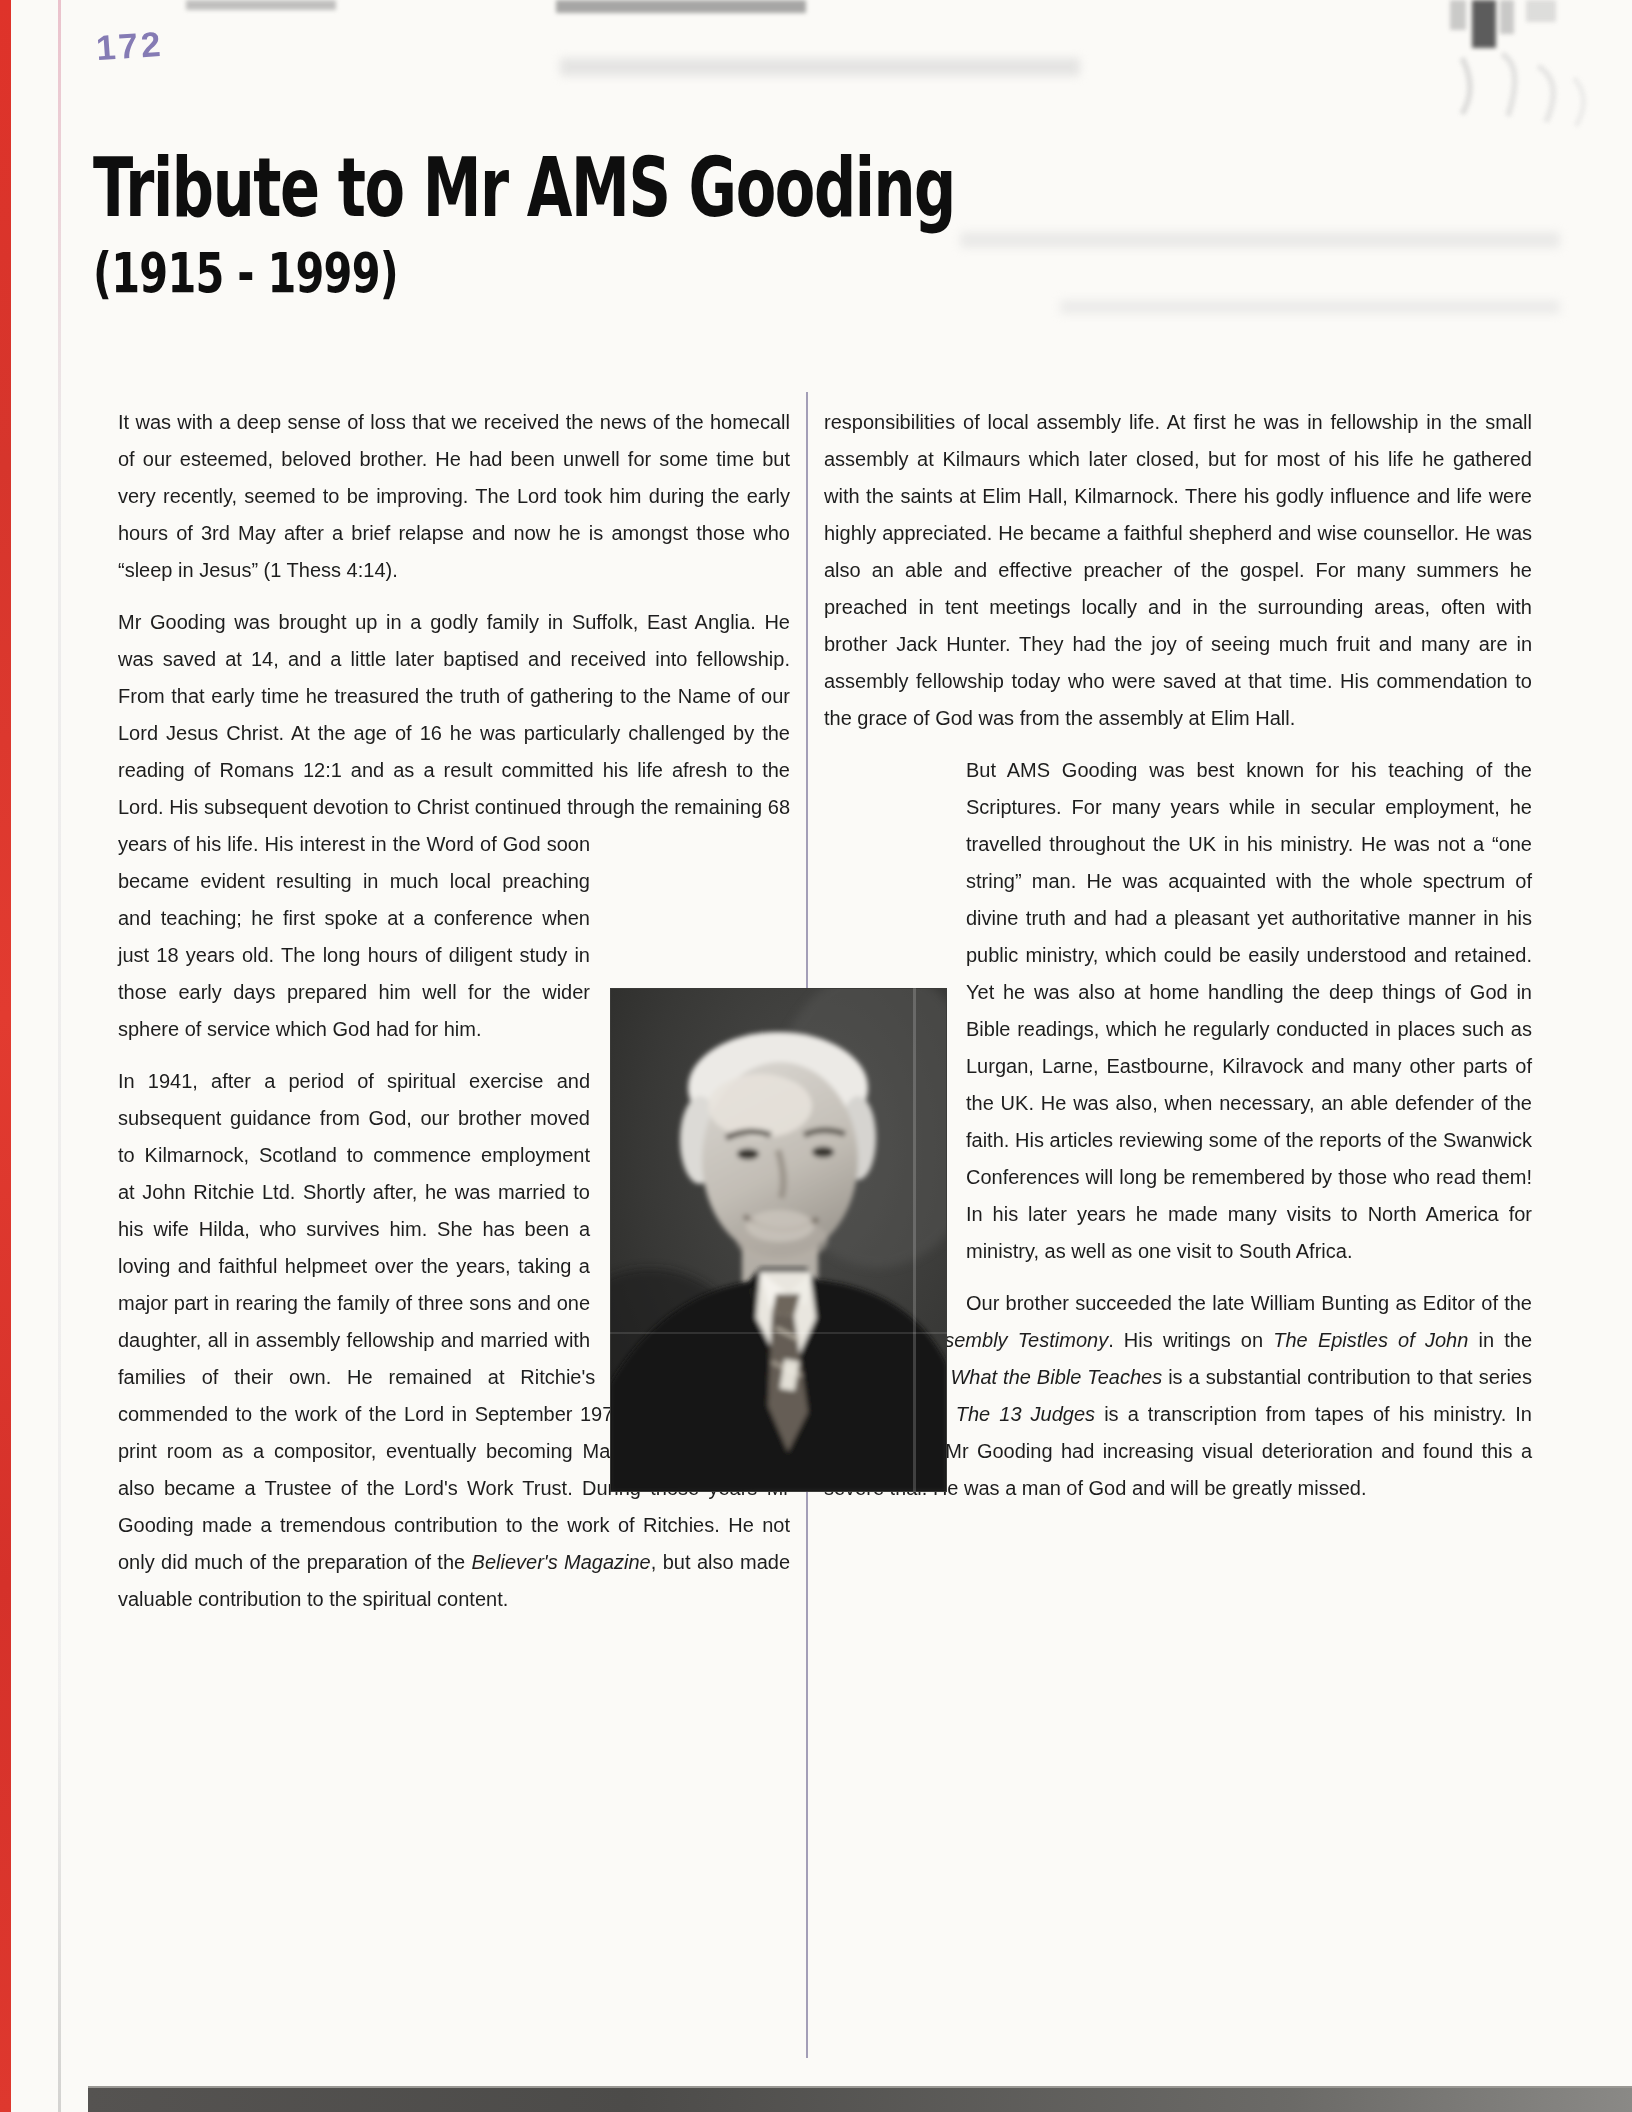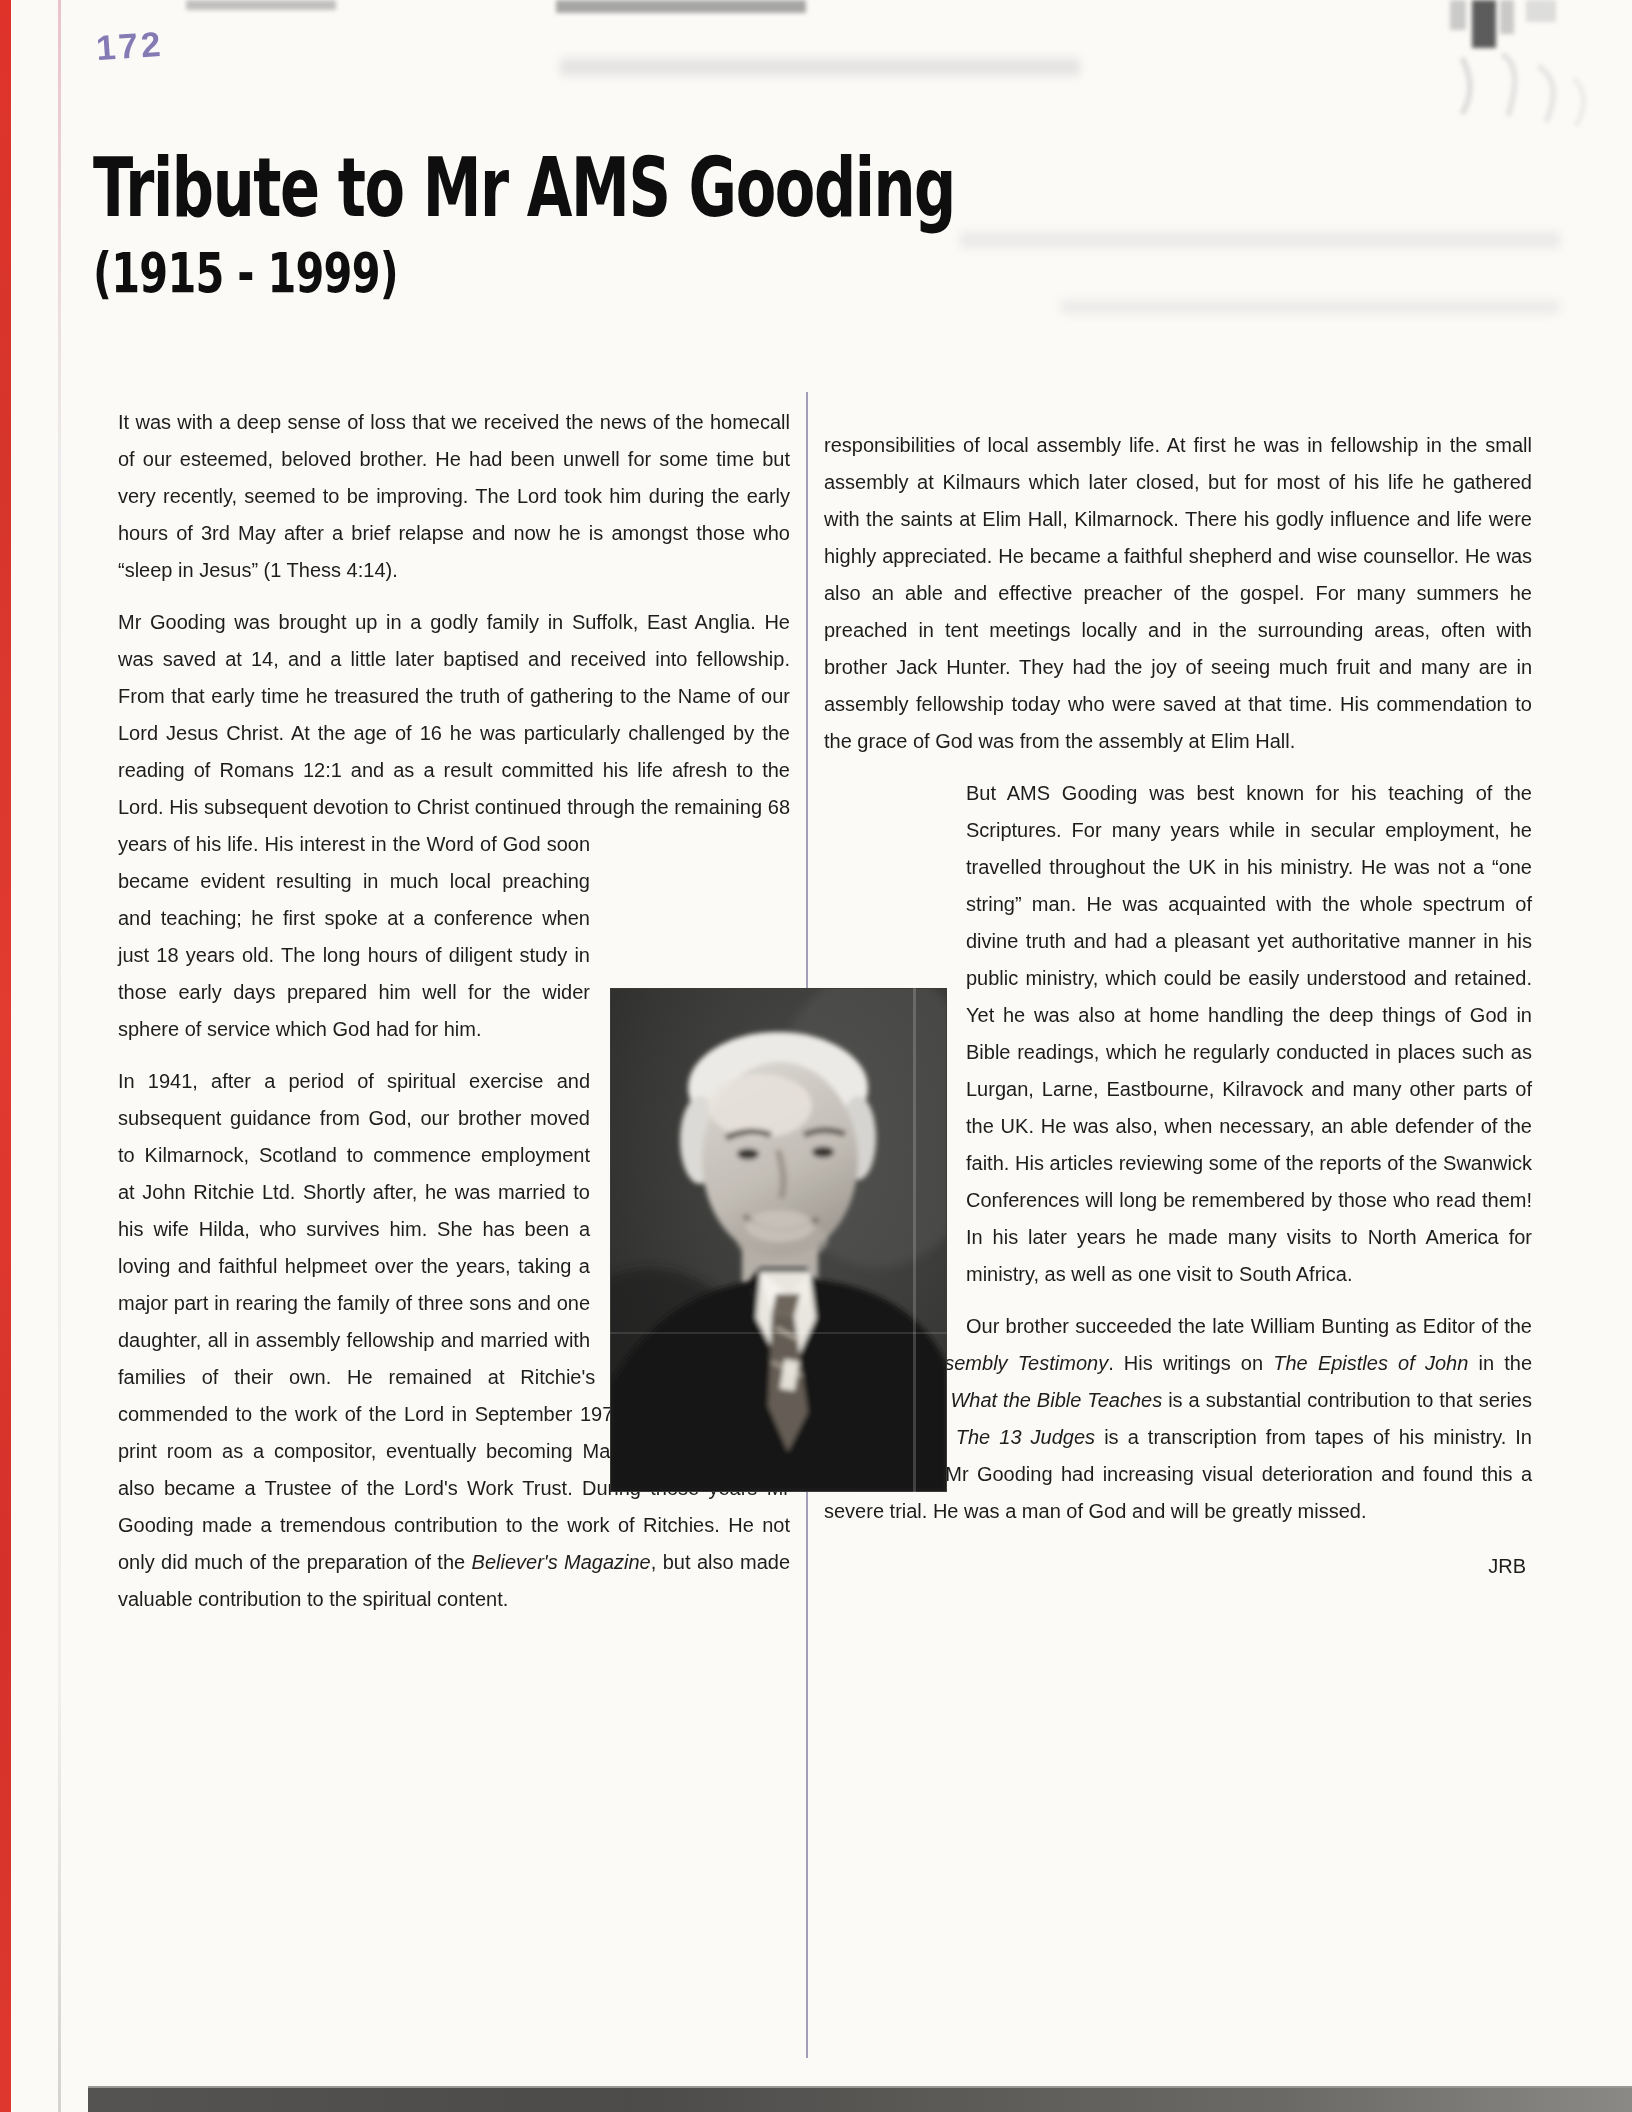--- a/index.html
+++ b/index.html
@@ -28,21 +28,21 @@
          font-weight:700;font-size:82px;letter-spacing:-2px;color:#0e0e0e;
          transform:scaleX(.72);transform-origin:left top;white-space:nowrap;}
   .subtitle{position:absolute;left:93px;top:240px;margin:0;font-family:"DejaVu Sans",sans-serif;
             font-weight:700;font-size:56px;letter-spacing:-1px;color:#0e0e0e;
             transform:scaleX(.74);transform-origin:left top;white-space:nowrap;}
 
   
   .col{position:absolute;top:404px;font-size:20px;line-height:37px;color:#1d1d1d;
        text-align:justify;hyphens:none;}
   .col-left{left:118px;width:672px;}
-  .col-right{left:824px;width:708px;margin-top:23px;}
+  .col-right{left:824px;width:708px;}
   .col p{margin:0 0 15px 0;}
   .col em{font-style:italic;}
   .divider{position:absolute;left:806px;top:392px;width:2px;height:1666px;background:#8d87a6;opacity:.8;}
   .signature{text-align:right;margin-top:18px;padding-right:6px;}
 
   
   .ph-spacer{display:block;}
   .ph-spacer-left{float:right;width:200px;height:512px;}
   .ph-spacer-right{float:left;width:142px;height:560px;}
 
@@ -87,21 +87,20 @@
   <div class="col col-left">
     <p><span>It was with a deep sense of loss that we received the news of the homecall of our esteemed, beloved brother. He had been unwell for some time but very recently, seemed to be improving. The Lord took him during the early hours of 3rd May after a brief relapse and now he is amongst those who “sleep in Jesus” (1 Thess 4:14).</span></p>
     <p><span>Mr Gooding was brought up in a godly family in Suffolk, East Anglia. He was saved at 14, and a little later baptised and received into fellowship. From that early time he treasured the truth of gathering to the Name of our Lord Jesus Christ. At the age of 16 he was particularly challenged by the reading of Romans 12:1 and as a result committed his life afresh to the Lord. His subsequent devotion to Christ continued through </span><span class="ph-spacer ph-spacer-left"></span><span>the remaining 68 years of his life. His interest in the Word of God soon became evident resulting in much local preaching and teaching; he first spoke at a conference when just 18 years old. The long hours of diligent study in those early days prepared him well for the wider sphere of service which God had for him.</span></p>
     <p><span>In 1941, after a period of spiritual exercise and subsequent guidance from God, our brother moved to Kilmarnock, Scotland to commence employment at John Ritchie Ltd. Shortly after, he was married to his wife Hilda, who survives him. She has been a loving and faithful helpmeet over the years, taking a major part in rearing the family of three sons and one daughter, all in assembly fellowship and married with families of their own. He remained at Ritchie's for 33 years until commended to the work of the Lord in September 1974. He started in the print room as a compositor, eventually becoming Managing Director. He also became a Trustee of the Lord's Work Trust. During those years Mr Gooding made a tremendous contribution to the work of Ritchies. He not only did much of the preparation of the </span><em>Believer's Magazine</em><span>, but also made valuable contribution to the spiritual content.</span></p>
   </div>
 
   <div class="col col-right">
     <p><span>responsibilities of local assembly life. At first he was in fellowship in the small assembly at Kilmaurs which later closed, but for most of his life he gathered with the saints at Elim Hall, Kilmarnock. There his godly influence and life were highly appreciated. He became a faithful shepherd and wise counsellor. He was also an able and effective preacher of the gospel. For many summers he preached in tent meetings locally and in the surrounding areas, often with brother Jack Hunter. They had the joy of seeing much fruit and many are in assembly fellowship today who were saved at that time. His commendation to the grace of God was from the assembly at Elim Hall.</span></p>
     <p><span>But AMS Gooding was best known for his teaching of </span><span class="ph-spacer ph-spacer-right"></span><span>the Scriptures. For many years while in secular employment, he travelled throughout the UK in his ministry. He was not a “one string” man. He was acquainted with the whole spectrum of divine truth and had a pleasant yet authoritative manner in his public ministry, which could be easily understood and retained. Yet he was also at home handling the deep things of God in Bible readings, which he regularly conducted in places such as Lurgan, Larne, Eastbourne, Kilravock and many other parts of the UK. He was also, when necessary, an able defender of the faith. His articles reviewing some of the reports of the Swanwick Conferences will long be remembered by those who read them! In his later years he made many visits to North America for ministry, as well as one visit to South Africa.</span></p>
     <p><span>Our brother succeeded the late William Bunting as Editor of the magazine </span><em>Assembly Testimony</em><span>. His writings on </span><em>The Epistles of John</em><span> in the Ritchie series </span><em>What the Bible Teaches</em><span> is a substantial contribution to that series and the book </span><em>The 13 Judges</em><span> is a transcription from tapes of his ministry. In recent years Mr Gooding had increasing visual deterioration and found this a severe trial. He was a man of God and will be greatly missed.</span></p>
-    <div class="signature">JRB</div>
   </div>
 
   <div class="photo">
     <svg width="337" height="504" viewBox="0 0 337 504">
       <defs>
         <radialGradient id="bgGrad" cx="0.62" cy="0.32" r="0.95">
           <stop offset="0" stop-color="#4c4c4a"></stop>
           <stop offset="0.55" stop-color="#383836"></stop>
           <stop offset="1" stop-color="#242422"></stop>
         </radialGradient>

